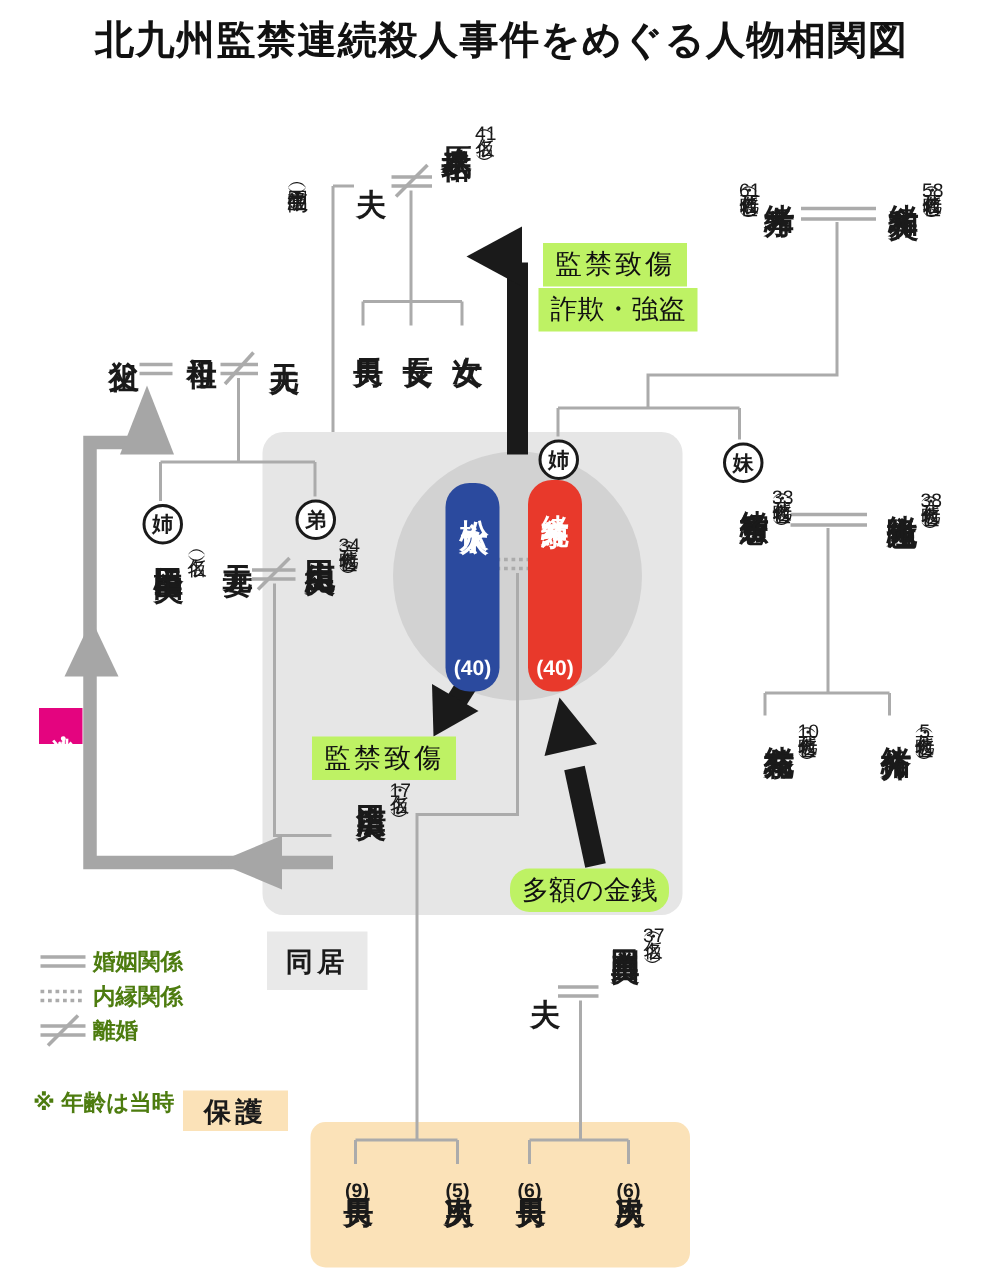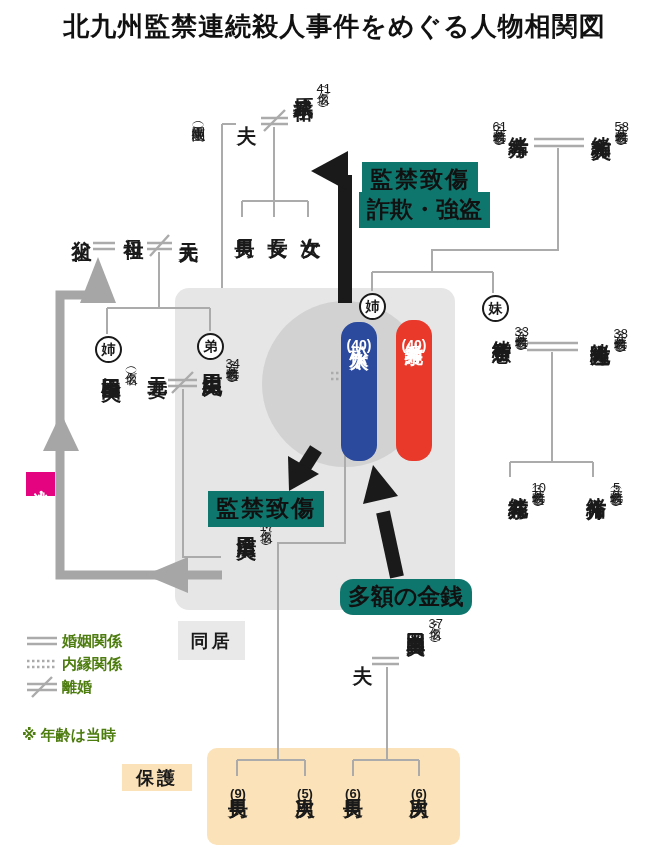--- a/index.html
+++ b/index.html
@@ -8,26 +8,26 @@
   .region{position:absolute;}
   #svg-layer{position:absolute;left:0;top:0;z-index:2;}
   .vt{position:absolute;z-index:3;writing-mode:vertical-rl;text-orientation:mixed;}
   .nm{display:block;font-size:20px;font-weight:700;line-height:1.15;letter-spacing:1px;color:#1a1a1a;}
   .nm-sm{font-size:19px;}
   .anno{display:block;font-size:13px;font-weight:500;line-height:1.25;letter-spacing:0;color:#1a1a1a;}
   .tcy{text-combine-upright:all;}
   .badge{position:absolute;z-index:3;width:23px;height:23px;border:2px solid #1a1a1a;border-radius:50%;
          background:#fff;display:flex;align-items:center;justify-content:center;
          font-size:14px;font-weight:700;}
-  .olabel{position:absolute;z-index:4;background:#0f766e;color:#111;font-weight:700;font-size:23px;
+  .olabel{position:absolute;z-index:4;background:#bef264;color:#111;font-weight:400;font-size:18px;
           letter-spacing:2px;padding:2px 8px 3px;white-space:nowrap;}
   .plabel{position:absolute;z-index:4;background:#E4047F;color:#fff;font-weight:700;font-size:16px;
           writing-mode:vertical-rl;padding:7px 4px;letter-spacing:2px;}
   .boxperson{position:absolute;z-index:3;border-radius:16px;color:#fff;display:flex;flex-direction:column;
-             align-items:center;justify-content:flex-start;padding:9px 0 8px;margin-left:44px;}
+             align-items:center;justify-content:space-between;padding:9px 0 8px;}
   .boxperson .bnm{writing-mode:vertical-rl;font-size:19px;font-weight:700;letter-spacing:2px;color:#fff;}
   .boxperson .bage{font-size:14px;font-weight:700;color:#fff;}
   .kid{position:absolute;z-index:3;width:28px;display:flex;flex-direction:column;align-items:center;}
   .kid .vname{writing-mode:vertical-rl;font-size:20px;font-weight:700;line-height:1.15;letter-spacing:1px;}
   .kid .hage{font-size:13px;font-weight:600;margin-top:2px;}
   .tag{position:absolute;z-index:3;display:flex;align-items:center;justify-content:center;
        font-size:18px;font-weight:700;letter-spacing:3px;}
   .legend-row{position:absolute;z-index:3;font-size:15px;font-weight:600;color:#4d7c0f;white-space:nowrap;}
   .sq{display:inline-block;width:14px;height:14px;margin:0 2px;vertical-align:-2px;}
   .sq-blue{background:#2B4A9E;}
@@ -210,21 +210,21 @@
   </div>
 
   <div class="olabel" style="left:362px;top:162px;">監禁致傷</div>
   <div class="olabel" style="left:359px;top:192px;letter-spacing:0;">詐欺・強盗</div>
   <div class="olabel" style="left:208px;top:491px;">監禁致傷</div>
   <div class="olabel" style="left:340px;top:579px;letter-spacing:0;border-radius:13px;">多額の金銭</div>
   <div class="plabel" style="left:26px;top:472px;">逃走・保護</div>
   <div class="tag" style="left:178px;top:621px;width:67px;height:39px;background:#E9E9E9;">
     <span>同居</span>
   </div>
-  <div class="tag" style="left:122px;top:764px;width:70px;height:27px;background:#FBE2B8;font-family:Liberation Mono, monospace;">
+  <div class="tag" style="left:122px;top:727px;width:70px;height:27px;background:#FBE2B8;font-family:Liberation Mono, monospace;">
     <span>保護</span>
   </div>
 
   <div class="legend-row" style="left:62px;top:632px;">
     <span>婚姻関係</span>
   </div>
   <div class="legend-row" style="left:62px;top:655px;">
     <span>内縁関係</span>
   </div>
   <div class="legend-row" style="left:62px;top:678px;">

